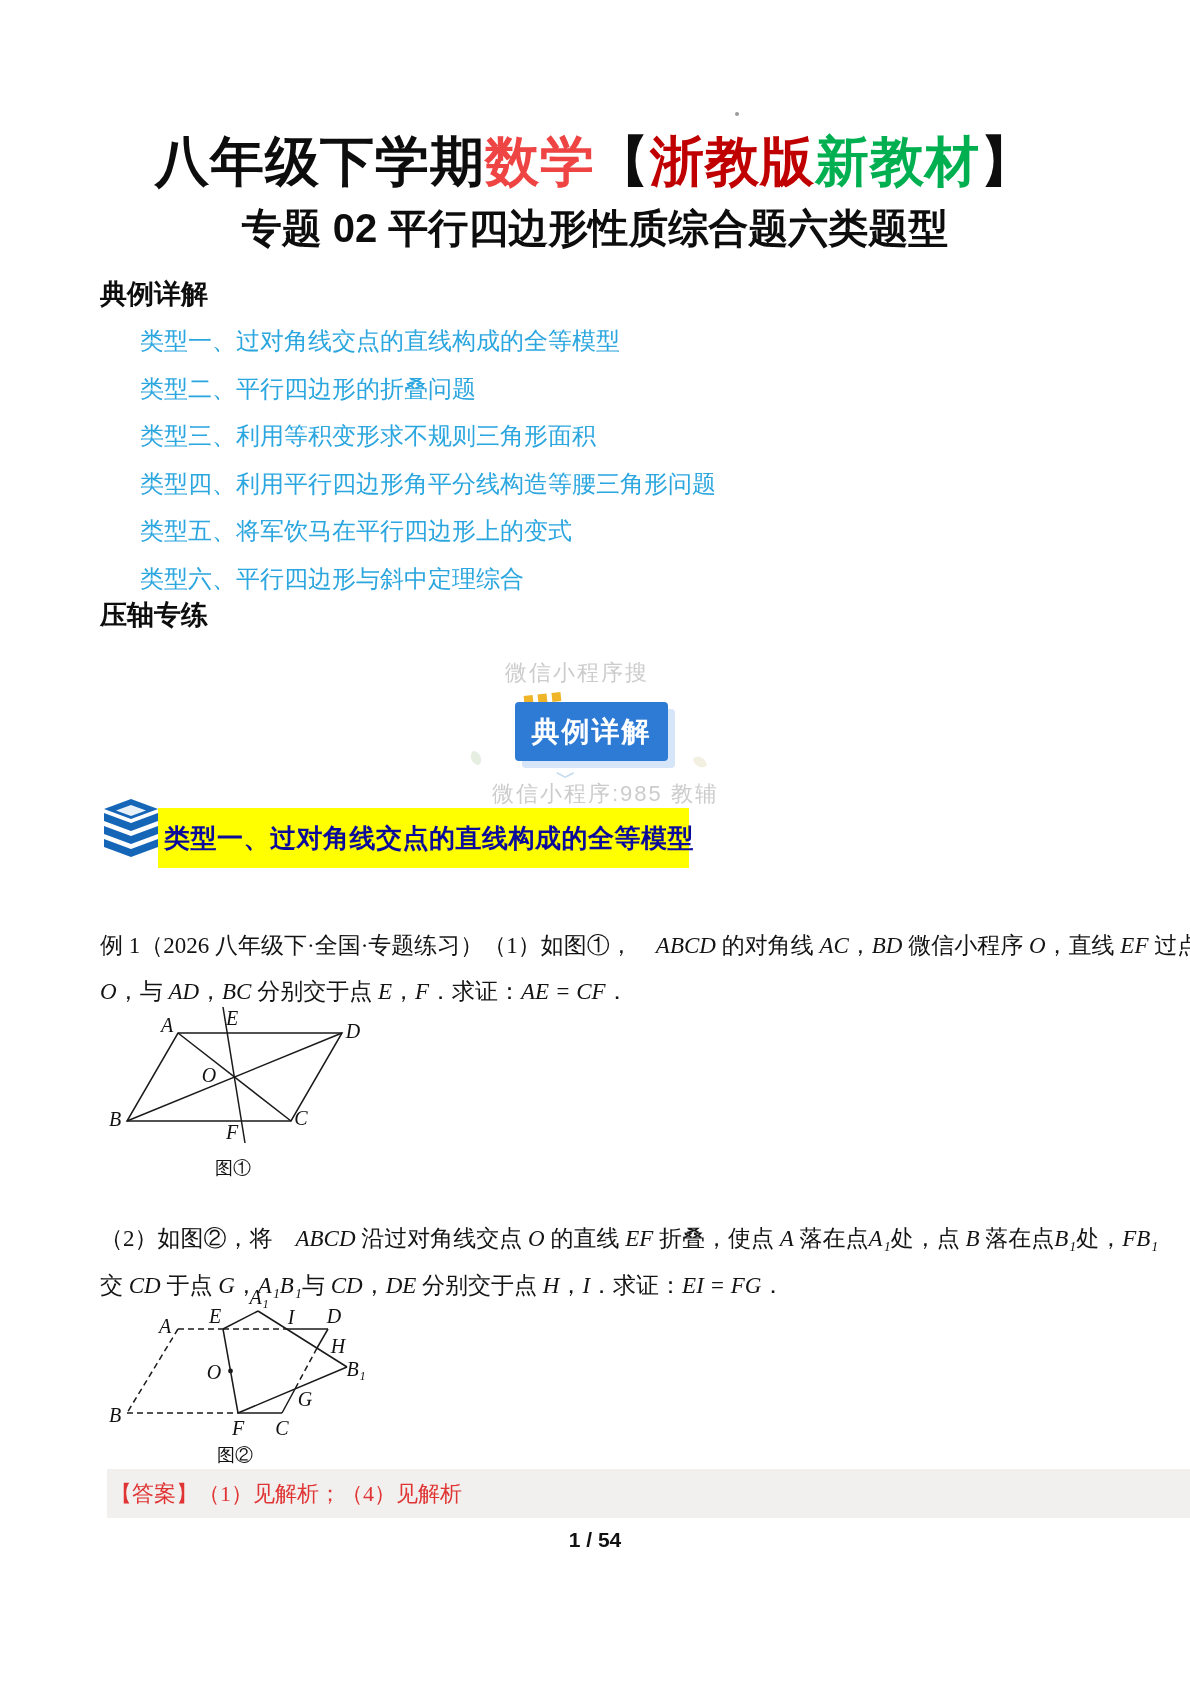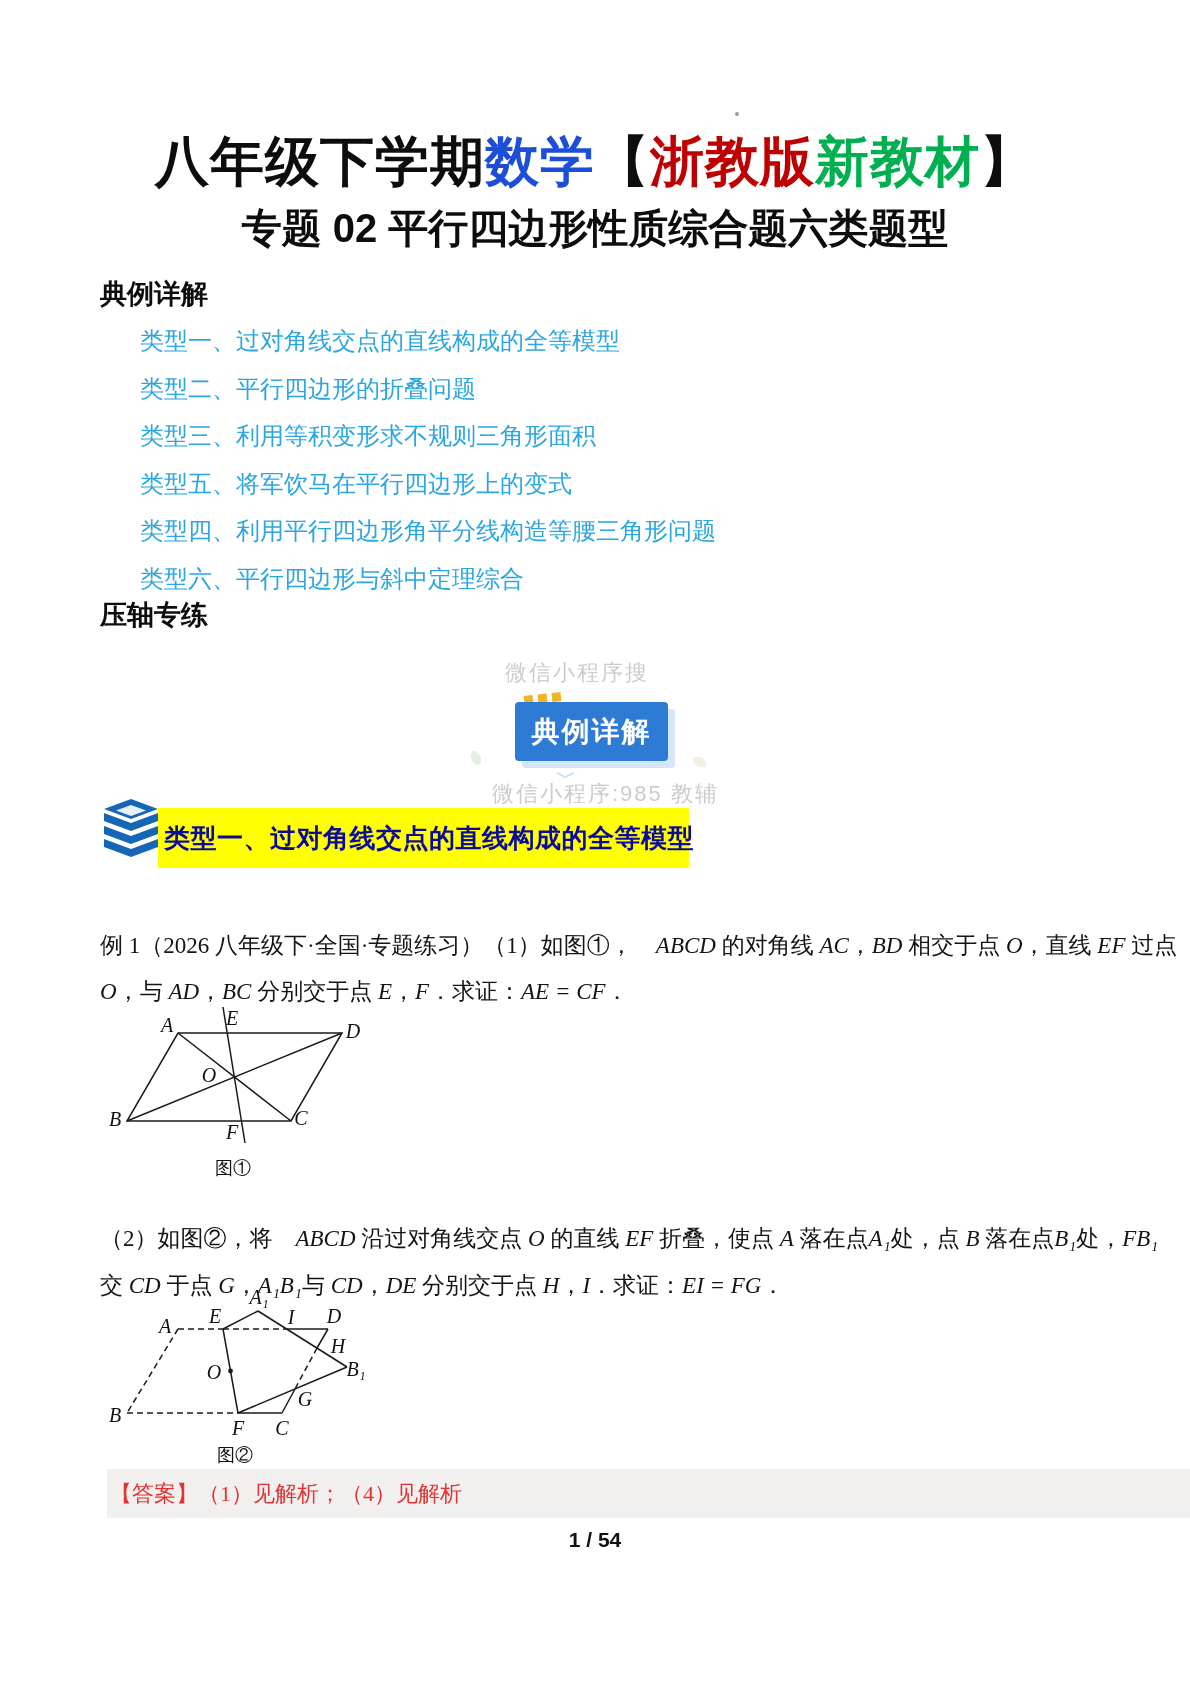--- a/index.html
+++ b/index.html
@@ -2,21 +2,21 @@
 <html><head>
 <meta charset="utf-8">
 <style>
   html,body{margin:0;padding:0;background:#fff;}
   #page{position:relative;width:1190px;height:1683px;background:#ffffff;overflow:hidden;
         font-family:"Liberation Serif","DejaVu Serif",serif;color:#111;}
   .abs{position:absolute;}
   
   .main-title{left:0;top:126px;width:1190px;text-align:center;font-family:"Liberation Sans","DejaVu Sans",sans-serif;
               font-weight:900;font-size:54px;line-height:70px;letter-spacing:1px;}
-  .c-ink{color:#0d0d0d;margin-top:15px;} .c-blue{color:#1d4ed8;} .c-red{color:#c00000;} .c-green{color:#00b050;}
+  .c-ink{color:#0d0d0d;margin-top:15px;} .c-blue{color:#ef4444;} .c-red{color:#c00000;} .c-green{color:#00b050;}
   .sub-title{left:0;top:202px;width:1190px;text-align:center;font-family:"Liberation Sans","DejaVu Sans",sans-serif;
              font-weight:900;font-size:40px;line-height:52px;color:#0d0d0d;}
   .speck{left:735px;top:112px;width:4px;height:4px;border-radius:50%;background:#9a9a9a;}
   
   .blk-heading{font-family:"Liberation Sans","DejaVu Sans",sans-serif;font-weight:900;font-size:27px;color:#0d0d0d;}
   .h-examples{left:100px;top:276px;}
   .h-practice{left:100px;top:597px;}
   
   .toc{left:140px;top:318px;width:800px;}
   .toc-item{display:block;font-size:24px;line-height:47.5px;color:#2ba6df;text-decoration:none;cursor:pointer;}
@@ -67,22 +67,22 @@
   <div class="abs speck"></div>
 
   <div class="abs main-title"><span class="c-ink">八年级下学期</span><span class="c-blue">数学</span><span class="c-ink">【</span><span class="c-red">浙教版</span><span class="c-green">新教材</span><span class="c-ink">】</span></div>
   <div class="abs sub-title">专题 02 平行四边形性质综合题六类题型</div>
 
   <div class="abs blk-heading h-examples">典例详解</div>
   <nav class="abs toc">
     <a class="toc-item">类型一、过对角线交点的直线构成的全等模型</a>
     <a class="toc-item">类型二、平行四边形的折叠问题</a>
     <a class="toc-item">类型三、利用等积变形求不规则三角形面积</a>
+    <a class="toc-item">类型四、利用平行四边形角平分线构造等腰三角形问题</a>
     <a class="toc-item">类型五、将军饮马在平行四边形上的变式</a>
-    <a class="toc-item">类型四、利用平行四边形角平分线构造等腰三角形问题</a>
     <a class="toc-item">类型六、平行四边形与斜中定理综合</a>
   </nav>
   <div class="abs blk-heading h-practice">压轴专练</div>
 
   <div class="abs wm wm-top">微信小程序搜</div>
   <div class="abs badge-dots">
       <i></i>
       <i></i>
       <i></i>
     </div>
@@ -98,21 +98,21 @@
     <polygon points="30,2 57,12 30,22 3,12" fill="#1666b8"></polygon>
     <path d="M3,16 L30,26 L57,16 L57,24 L30,34 L3,24 Z" fill="#1666b8"></path>
     <path d="M3,29 L30,39 L57,29 L57,37 L30,47 L3,37 Z" fill="#1666b8"></path>
     <path d="M3,42 L30,52 L57,42 L57,50 L30,60 L3,50 Z" fill="#1666b8"></path>
     <polygon points="30,8 45,13.5 30,19 15,13.5" fill="#ffffff" opacity="0.9"></polygon>
   </svg>
   <div class="abs banner">
     <span class="banner-text">类型一、过对角线交点的直线构成的全等模型</span>
   </div>
 
-  <p class="abs para p1l1"><span>例 1（2026 八年级下·全国·专题练习）（1）如图①，　</span><span class="mi">ABCD</span><span> 的对角线 </span><span class="mi">AC</span><span>，</span><span class="mi">BD</span><span> 相交于点 </span><span class="mi">O</span><span>，直线 </span><span class="mi">EF</span><span> 过点</span></p>
+  <p class="abs para p1l1"><span>例 1（2026 八年级下·全国·专题练习）（1）如图①，　</span><span class="mi">ABCD</span><span> 的对角线 </span><span class="mi">AC</span><span>，</span><span class="mi">BD</span><span> 微信小程序 </span><span class="mi">O</span><span>，直线 </span><span class="mi">EF</span><span> 过点</span></p>
   <p class="abs para p1l2"><span class="mi">O</span><span>，与 </span><span class="mi">AD</span><span>，</span><span class="mi">BC</span><span> 分别交于点 </span><span class="mi">E</span><span>，</span><span class="mi">F</span><span>．求证：</span><span class="mi">AE = CF</span><span>．</span></p>
 
   <div class="abs fig fig1">
     <svg width="340" height="205" viewBox="0 0 340 205">
       <g stroke="#1a1a1a" stroke-width="1.5" fill="none">
         <polygon points="93,48 257,48 206,136 42,136"></polygon>
         <line x1="93" y1="48" x2="206" y2="136"></line>
         <line x1="42" y1="136" x2="257" y2="48"></line>
         <line x1="138" y1="22" x2="160" y2="158"></line>
       </g>

